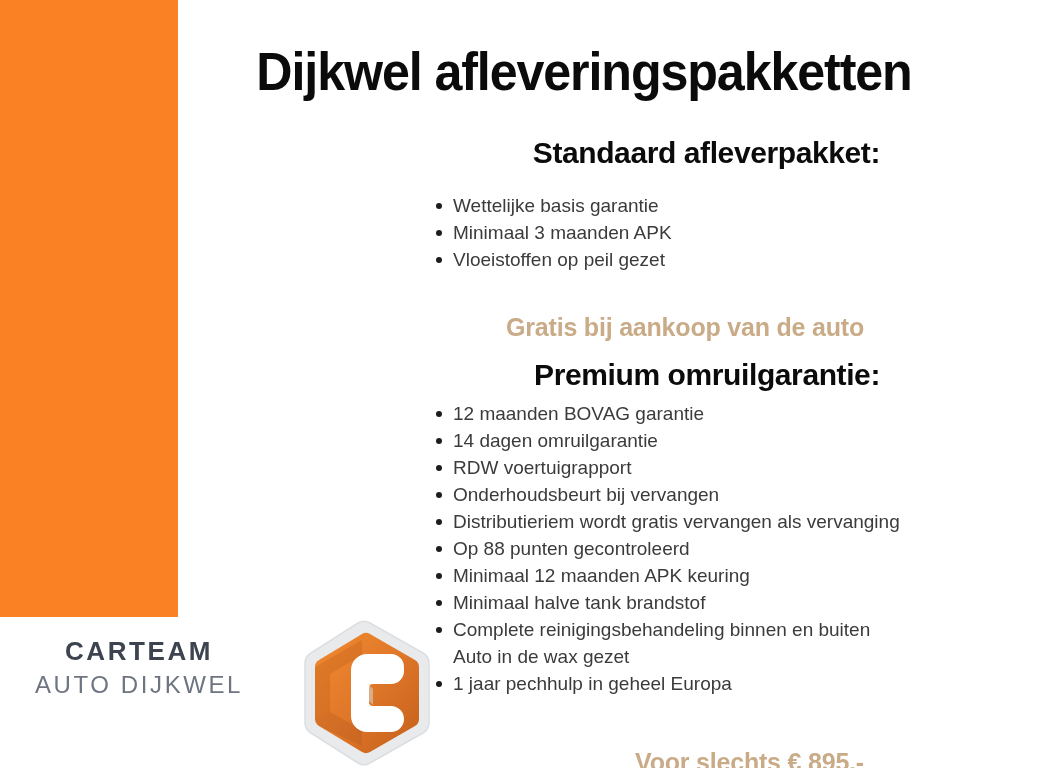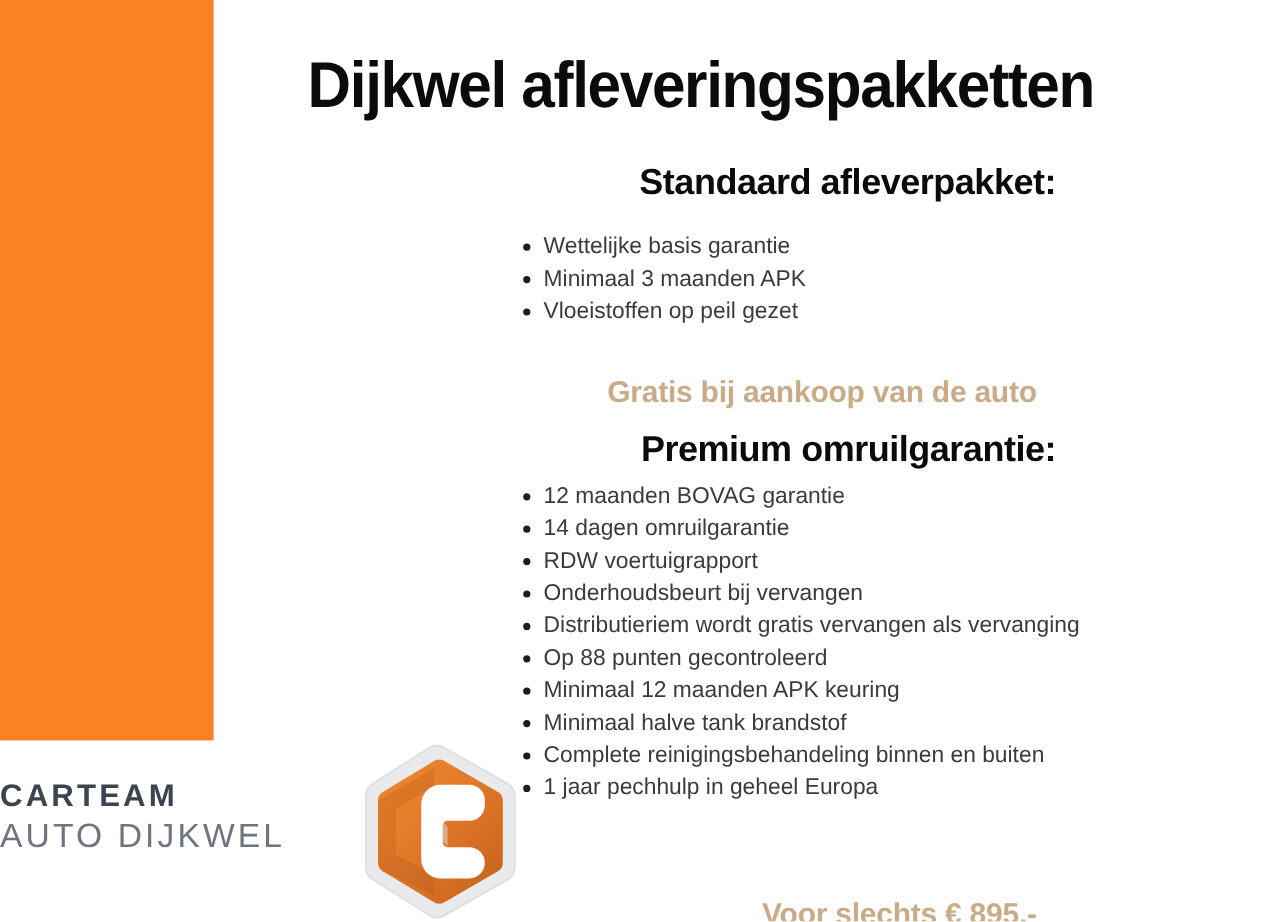--- a/index.html
+++ b/index.html
@@ -118,36 +118,36 @@
   #logo-block {
     position: absolute;
     left: 0;
     top: 622px;
     width: 440px;
     height: 146px;
   }
   #brand-text {
     position: absolute;
     left: 0;
-    top: 24px;
+    top: 12px;
     width: 278px;
-    text-align: left;
+    text-align: center;
   }
   #brand-line-1 {
     font-family: "Liberation Sans", sans-serif;
     font-weight: bold;
     font-size: 26px;
     line-height: 34px;
     letter-spacing: 2.6px;
     color: #3d4450;
   }
   #brand-line-2 {
     font-family: "Liberation Sans", sans-serif;
     font-weight: normal;
-    font-size: 28px;
+    font-size: 24px;
     line-height: 34px;
     letter-spacing: 2.6px;
     color: #6e7480;
   }
   #hex-logo {
     position: absolute;
     left: 304px;
     top: -3px;
     width: 132px;
     height: 148px;
@@ -180,20 +180,21 @@
     <li class="bullet-item">RDW voertuigrapport</li>
     <li class="bullet-item">Onderhoudsbeurt bij vervangen</li>
     <li class="bullet-item">
       <span>Distributieriem wordt gratis vervangen als vervanging</span>
     </li>
     <li class="bullet-item">Op 88 punten gecontroleerd</li>
     <li class="bullet-item">Minimaal 12 maanden APK keuring</li>
     <li class="bullet-item">Minimaal halve tank brandstof</li>
     <li class="bullet-item">
       <span>Complete reinigingsbehandeling binnen en buiten</span>
+      <span class="cont-line">Auto in de wax gezet</span>
     </li>
     <li class="bullet-item">1 jaar pechhulp in geheel Europa</li>
   </ul>
 
   <div class="tan-line" id="tan-prijs">Voor slechts € 895,-</div>
 
   <div id="logo-block">
     <div id="brand-text">
       <div id="brand-line-1">CARTEAM</div>
       <div id="brand-line-2">AUTO DIJKWEL</div>

